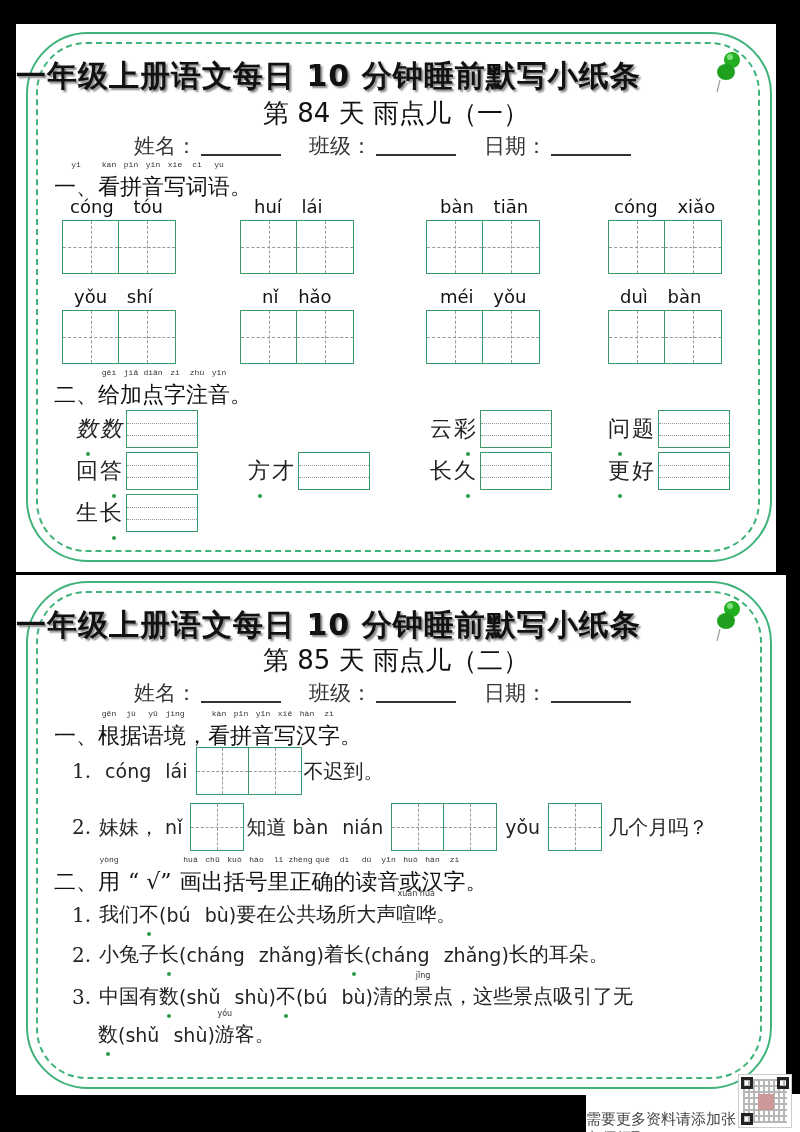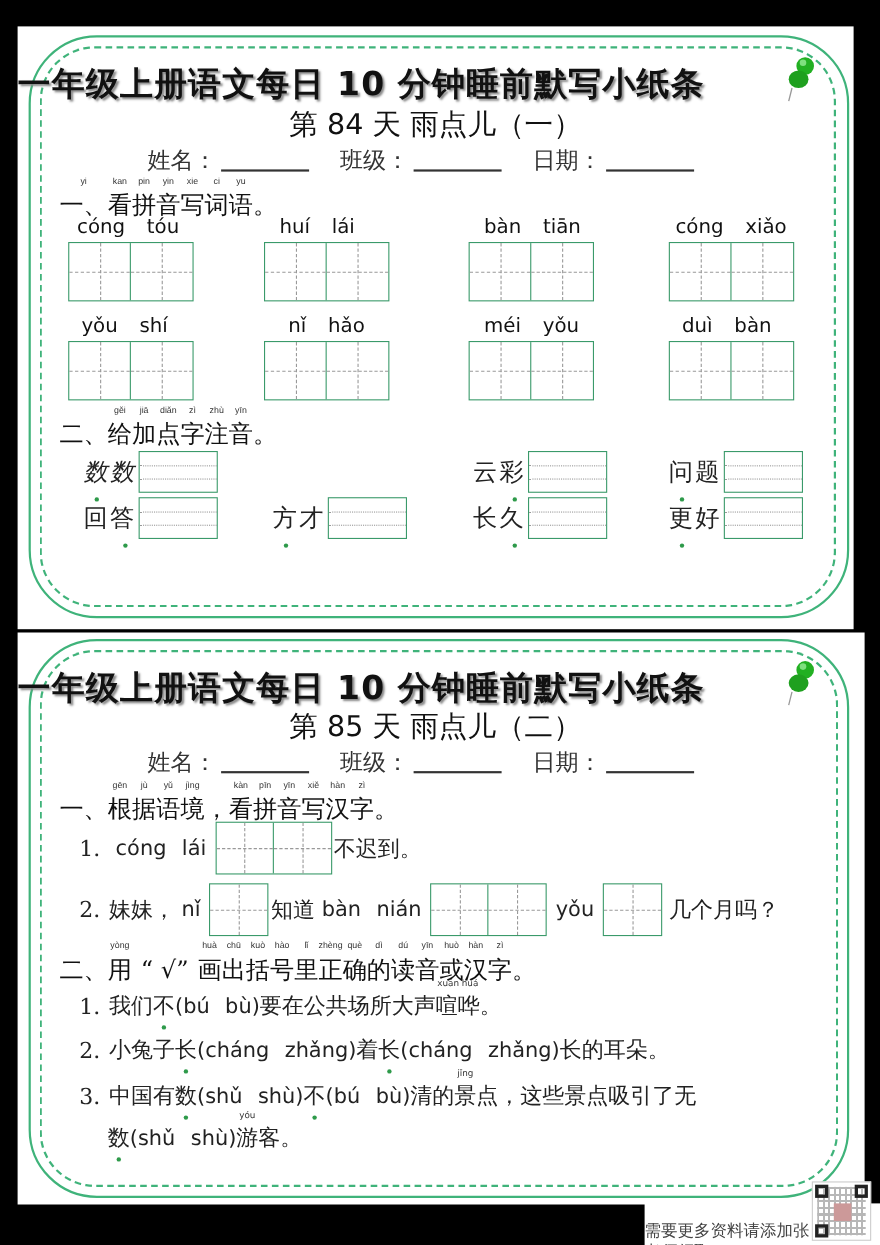--- a/index.html
+++ b/index.html
@@ -13,21 +13,21 @@
 
   .title { position: absolute; left: 0; width: 100%; text-align: left; font-family: "DejaVu Sans", sans-serif; font-weight: bold; font-size: 30px; color: #111; text-shadow: 2px 2px 2px #888; letter-spacing: 1px; }
   .subtitle { position: absolute; left: 0; width: 100%; text-align: center; font-family: "DejaVu Sans", sans-serif; font-size: 26px; color: #111; }
   .pin { position: absolute; width: 30px; height: 44px; }
   .info { position: absolute; font-family: "DejaVu Sans", sans-serif; font-size: 21px; color: #333; display: flex; }
   .info .lbl { margin-right: 4px; }
   .info .line { display: inline-block; border-bottom: 2px solid #333; width: 80px; height: 24px; margin-right: 28px; }
 
   .sec { position: absolute; font-size: 22px; color: #111; }
   .sec .ch { display: inline-block; position: relative; }
-  .sec .py { position: absolute; top: -12px; left: 50%; transform: translateX(-50%); font-family: Liberation Sans, sans-serif; font-size: 8px; color: #333; white-space: nowrap; }
+  .sec .py { position: absolute; top: -12px; left: 50%; transform: translateX(-50%); font-family: Liberation Mono, monospace; font-size: 8px; color: #333; white-space: nowrap; }
 
   .pyword { position: absolute; font-family: "DejaVu Sans", sans-serif; font-size: 18px; color: #111; word-spacing: 14px; }
   .grid { position: absolute; display: flex; border: 1.5px solid #3a9a6a; }
   .grid .cell { width: 56px; height: 52px; position: relative; border-right: 1.5px solid #3a9a6a; }
   .grid .cell:last-child { border-right: none; }
   .grid .cell::before { content: ""; position: absolute; left: 50%; top: 0; bottom: 0; border-left: 1px dashed #999; }
   .grid .cell::after { content: ""; position: absolute; top: 50%; left: 0; right: 0; border-top: 1px dashed #999; }
 
   .zhu { position: absolute; display: flex; align-items: center; }
   .zhu .w { font-size: 22px; letter-spacing: 2px; position: relative; }
@@ -156,20 +156,25 @@
       <span class="w">长久</span>
       <span class="dot" style="left:36px;"></span>
       <span class="box"></span>
     </div>
   <div class="zhu" style="left:592px;top:428px;">
       <span class="w">更好</span>
       <span class="dot" style="left:10px;"></span>
       <span class="box"></span>
     </div>
 
+  <div class="zhu" style="left:60px;top:470px;">
+      <span class="w">生长</span>
+      <span class="dot" style="left:36px;"></span>
+      <span class="box"></span>
+    </div>
 </div>
 
 <div class="page" style="left:16px;top:575px;width:770px;height:520px;">
   <div class="outer" style="left:10px;top:6px;width:746px;height:508px;"></div>
   <div class="inner" style="left:20px;top:16px;width:726px;height:488px;"></div>
 
   <div class="title" style="left:0;width:760px;top:30px;">一年级上册语文每日 10 分钟睡前默写小纸条</div>
   <svg class="pin" style="left:698px;top:24px;" viewBox="0 0 30 44">
     <line x1="6" y1="30" x2="3" y2="42" stroke="#999" stroke-width="1.2"></line>
     <circle cx="18" cy="10" r="8" fill="#22b022"></circle>

